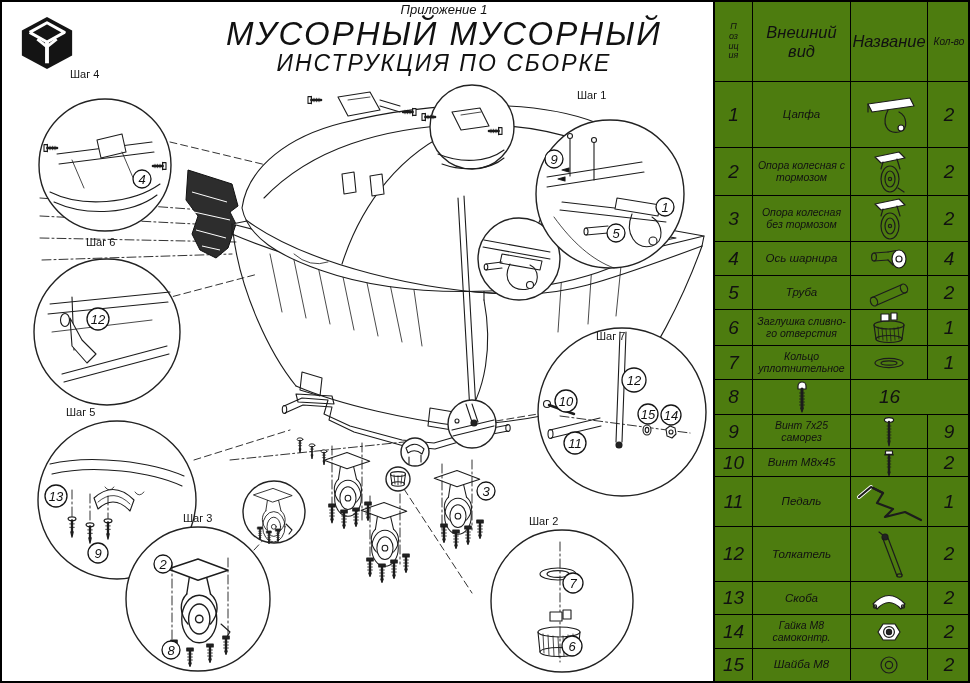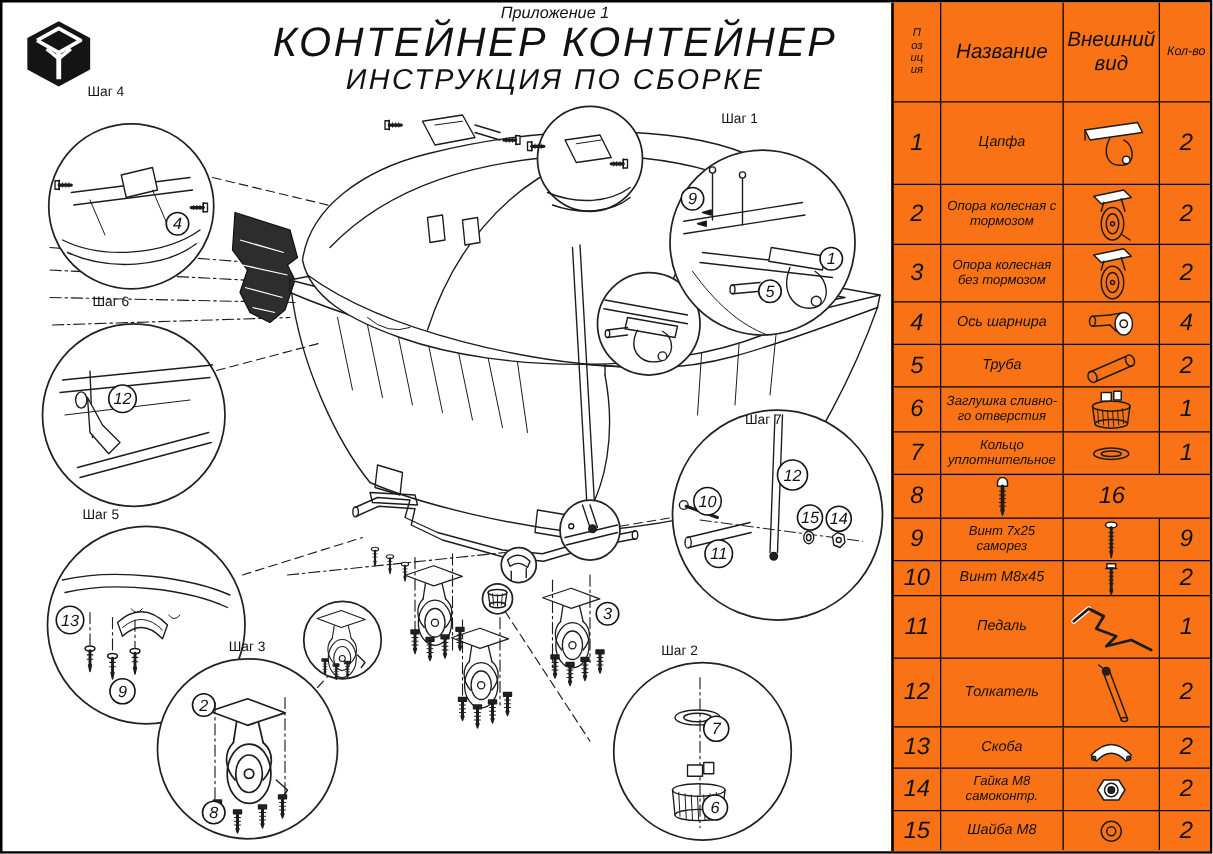--- a/index.html
+++ b/index.html
@@ -21,21 +21,21 @@
   .thin{stroke-width:.8;}
   .thk{stroke-width:2.4;}
   .dash{stroke-dasharray:7 4;stroke-width:.9;}
   .dd{stroke-dasharray:9 3 2 3;stroke-width:.9;}
   .dark{fill:#2d2d2d;stroke:#111;stroke-width:1;}
   .wht{fill:none;stroke:#fff;stroke-width:1;}
   .stepc{fill:#fff;stroke:#222;stroke-width:1.4;}
   .co circle{fill:#fff;stroke:#151515;stroke-width:1.3;}
   .co text{font:italic 13px "Liberation Sans",sans-serif;fill:#111;text-anchor:middle;dominant-baseline:central;}
   
-  .parts-table{position:absolute;left:711px;top:0;width:257px;height:679px;background:#f97316;
+  .parts-table{position:absolute;left:711px;top:0;width:257px;height:679px;background:#4d7c0f;
                border-left:2px solid #000;box-sizing:border-box;}
   .trow{display:grid;grid-template-columns:38px 98px 77px 1fr;border-bottom:1.6px solid #000;box-sizing:border-box;}
   .trow:last-child{border-bottom:none;}
   .c{border-right:1.6px solid #000;display:flex;align-items:center;justify-content:center;
      text-align:center;box-sizing:border-box;overflow:hidden;font-style:italic;}
   .c:last-child{border-right:none;}
   .c.pos,.c.qty{font-size:19px;}
   .c.nm{font-size:11.5px;line-height:1.12;padding:1px 2px;}
   .c.nm.small{font-size:10.5px;}
   .hc .nm{font-size:16.5px;}
@@ -417,40 +417,40 @@
         <polygon points="30,2 56,16 56,42 30,56 4,42 4,16" fill="#141414"></polygon>
         <polyline points="12,18 30,8 48,18 30,28 12,18" fill="none" stroke="#fff" stroke-width="3" stroke-linejoin="round"></polyline>
         <line x1="30" y1="28" x2="30" y2="50" stroke="#fff" stroke-width="4"></line>
         <line x1="30" y1="33" x2="20" y2="25" stroke="#fff" stroke-width="3"></line>
         <line x1="30" y1="33" x2="40" y2="25" stroke="#fff" stroke-width="3"></line>
       </svg>
     </div>
 
     <div class="hdr">
       <div class="app">Приложение 1</div>
-      <div class="t1">КОНТЕЙНЕР  КОНТЕЙНЕР</div>
+      <div class="t1">МУСОРНЫЙ  МУСОРНЫЙ</div>
       <div class="t2">ИНСТРУКЦИЯ  ПО  СБОРКЕ</div>
     </div>
 
     <div class="step" style="left:68px;top:66px;">Шаг 4</div>
     <div class="step" style="left:575px;top:87px;">Шаг 1</div>
-    <div class="step" style="left:72px;top:234px;">Шаг 6</div>
+    <div class="step" style="left:84px;top:234px;">Шаг 6</div>
     <div class="step" style="left:594px;top:328px;">Шаг 7</div>
     <div class="step" style="left:64px;top:404px;">Шаг 5</div>
     <div class="step" style="left:181px;top:510px;">Шаг 3</div>
     <div class="step" style="left:527px;top:513px;">Шаг 2</div>
   </div>
 
   <div class="parts-table">
     <div class="trow hc" style="height:80px;">
       <div class="c">
         <div class="vtext">Позиция</div>
       </div>
+      <div class="c vw">Внешний вид</div>
       <div class="c nm">Название</div>
-      <div class="c vw">Внешний вид</div>
       <div class="c qty">Кол-во</div>
     </div>
     <div>
         <div class="trow" style="height: 66px;">
           <div class="c pos">1</div>
           <div class="c nm">Цапфа</div>
           <div class="c icn">
             <svg width="58" height="42" viewBox="0 0 58 42">
               <g fill="none" stroke="#1c1c1c" stroke-width="1.2" stroke-linejoin="round" stroke-linecap="round">
                 <polygon points="8,10 50,4 54,12 12,18" fill="#fff"></polygon>

